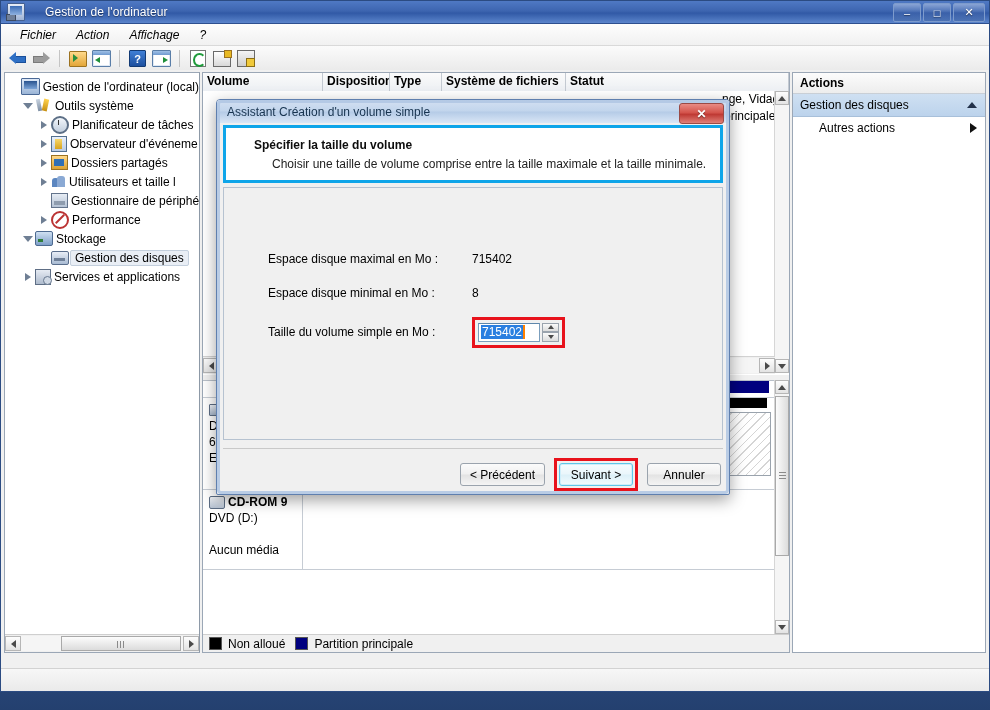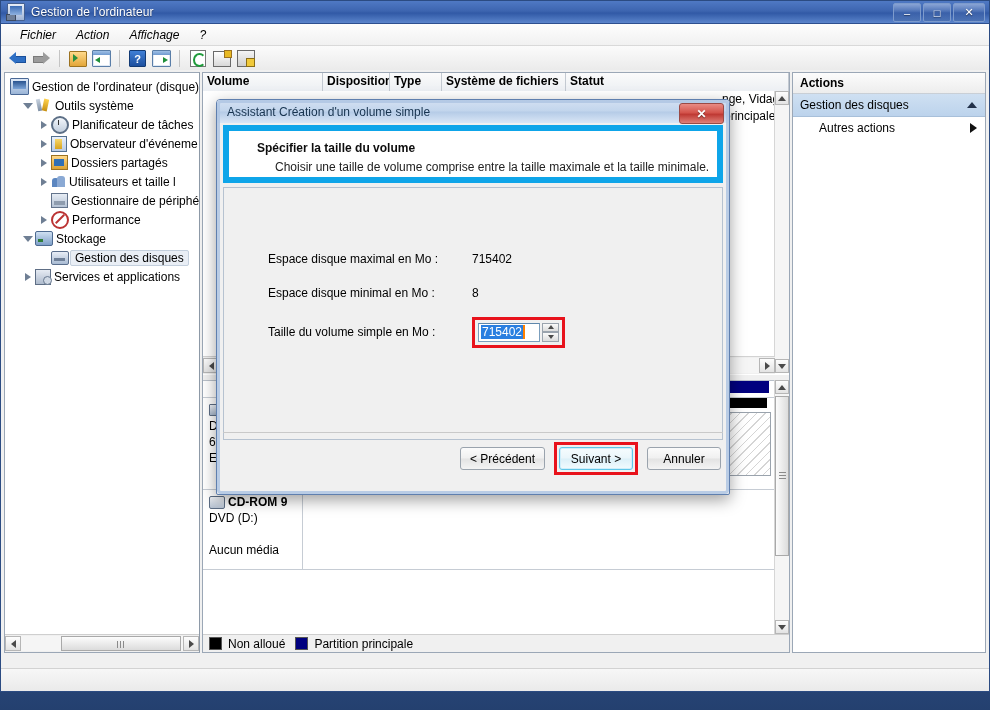--- a/index.html
+++ b/index.html
@@ -29,21 +29,21 @@
     height: 22px;
     background: linear-gradient(180deg,#4f79c4 0%, #3d65b0 45%, #3159a6 55%, #5b85cc 100%);
     border-bottom: 1px solid #2d4f8f;
     display: flex; align-items: center;
     padding-left: 6px;
   }
   .titlebar .ttl {
     color: #fff;
     font-size: 12px;
     text-shadow: 0 1px 1px rgba(0,0,0,.45);
-    margin-left: 6px;
+    margin-left: 20px;
     letter-spacing: .1px;
     text-align: right;
   }
   .win-icon {
     width: 16px; height: 16px;
     position: relative;
     background: linear-gradient(180deg,#e8eef8,#9fb4d6);
     border: 1px solid #45608f;
     border-radius: 1px;
   }
@@ -322,21 +322,21 @@
     border:1px solid #9a4a45;
     border-radius:3px;
     background:linear-gradient(180deg,#e98b84 0%, #d4544c 45%, #bf3a34 55%, #e08078 100%);
     color:#fff; font-size:12px; font-weight:bold;
     display:flex; align-items:center; justify-content:center;
     text-shadow:0 1px 1px rgba(0,0,0,.45);
   }
   .dlg-head {
     margin: 2px 6px 0 6px;
     background:#fff;
-    border:6px solid #0ea5e9;
+    border:3px solid #0ea5e9;
     height:58px;
     padding:10px 0 0 28px;
     box-sizing:border-box;
   }
   .dlg-head .h1 { font-size:12px; font-weight:bold; color:#0d0d0d; }
   .dlg-head .h2 { font-size:12px; color:#222; margin-top:5px; padding-left:18px; }
   .dlg-body {
     position:absolute; left:6px; right:6px; top:87px; bottom:54px;
     background:#f0f0f0;
     border:1px solid #b6c2d0;
@@ -372,21 +372,21 @@
   }
   .spin-btns { display:flex; flex-direction:column; margin-left:2px; }
   .spin-b {
     width:17px; height:9.5px;
     background:linear-gradient(180deg,#fafafa,#dcdcdc);
     border:1px solid #9aa3ad;
     box-sizing:border-box;
     display:flex; align-items:center; justify-content:center;
   }
   .dlg-footer {
-    position:absolute; left:6px; right:6px; bottom:16px; height:46px;
+    position:absolute; left:6px; right:6px; bottom:0; height:46px;
   }
   .dlg-sep { position:absolute; left:0; right:0; top:0; height:1px; background:#c9c9c9; }
   .btnrow { position:absolute; right:2px; top:10px; display:flex; align-items:center; gap:9px; }
   .btn {
     min-width:74px; height:23px;
     background:linear-gradient(180deg,#fbfbfb 0%, #f0f0f0 48%, #e3e3e3 52%, #f4f4f4 100%);
     border:1px solid #9aa3ad;
     border-radius:3px;
     font-size:12px; color:#000;
     display:flex; align-items:center; justify-content:center;
@@ -468,21 +468,21 @@
     </div>
 
     <div class="body">
 
       <div class="treepane">
         <div class="tree">
 
           <div class="tnode" style="padding-left:2px;">
             <span class="exp"></span>
             <span class="tico ti-computer"></span>
-            <span class="lbl">Gestion de l'ordinateur (disque)</span>
+            <span class="lbl">Gestion de l'ordinateur (local)</span>
           </div>
 
           <div class="tnode" style="padding-left:14px;">
             <span class="exp">
                 <i class="tri open"></i>
               </span>
             <span class="tico ti-tools"></span>
             <span class="lbl">Outils système</span>
           </div>
 

